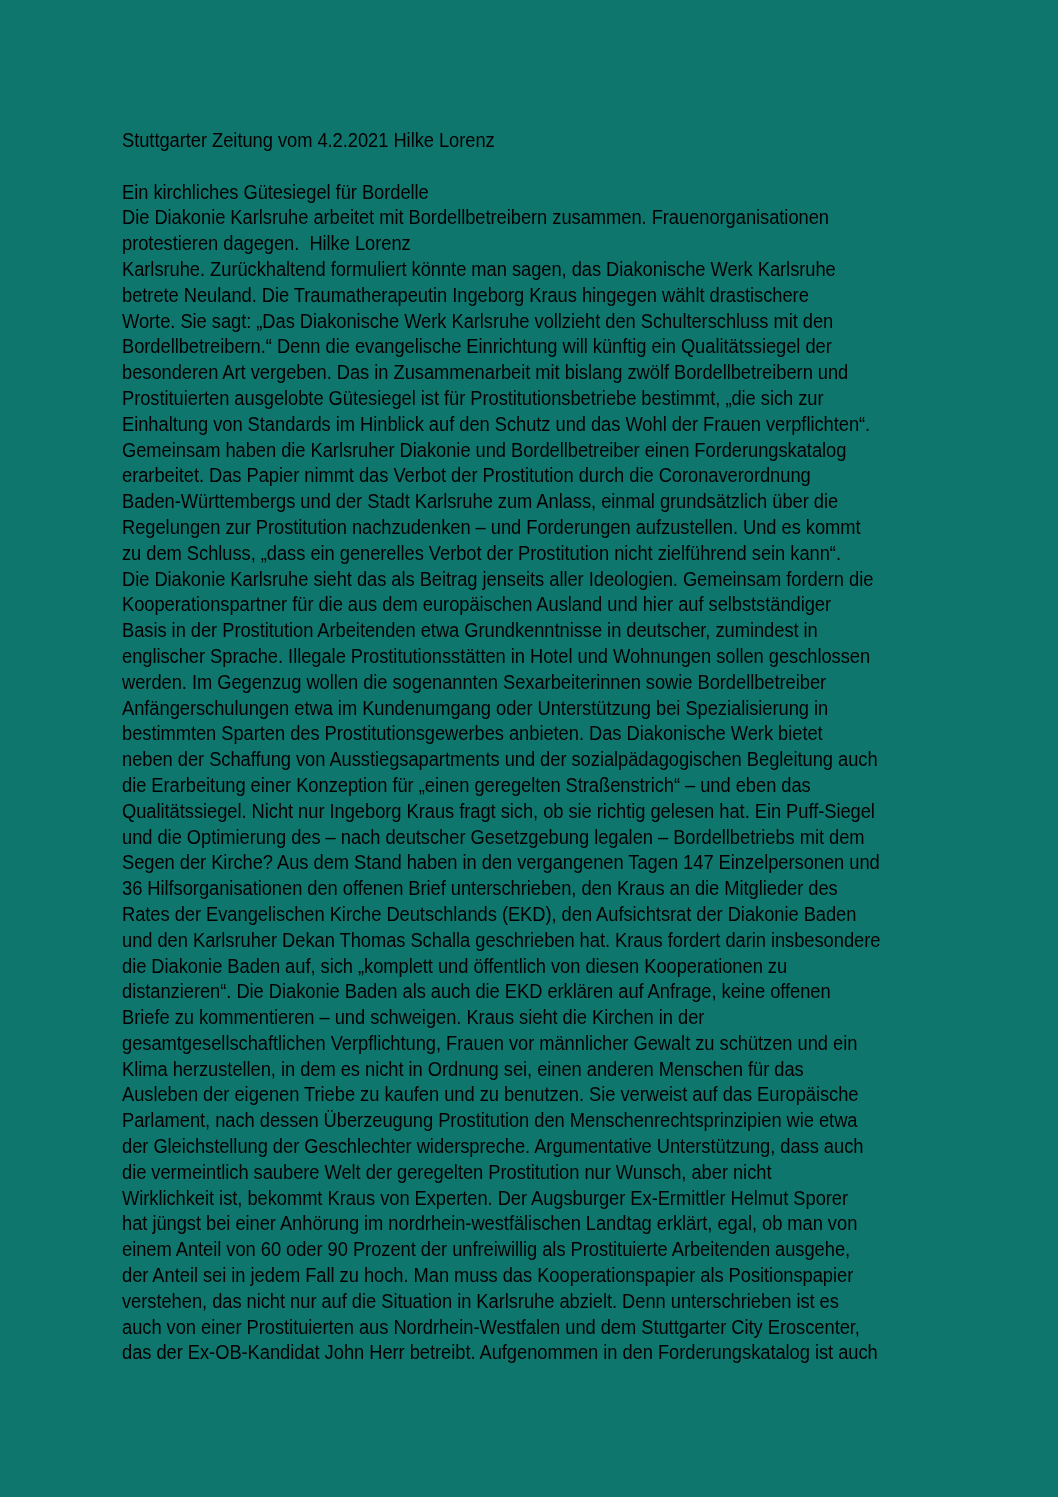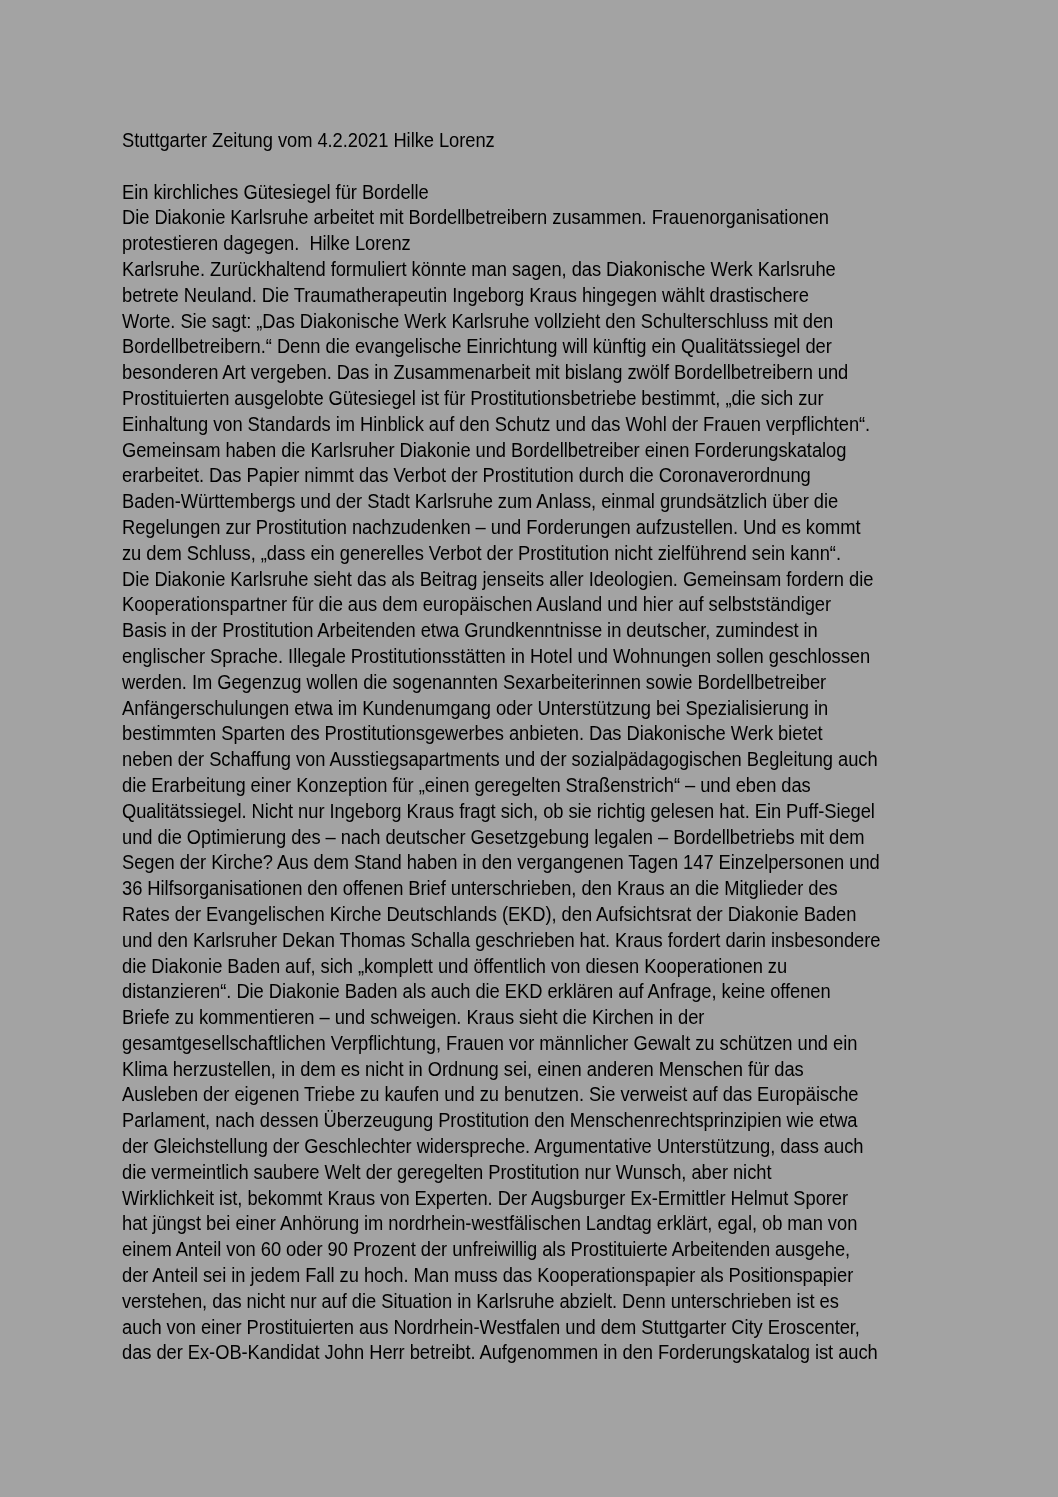--- a/index.html
+++ b/index.html
@@ -9,21 +9,21 @@
     background: #ffffff;
   }
   body {
     font-family: "Liberation Sans", "DejaVu Sans", sans-serif;
     color: #000000;
   }
   .page {
     position: relative;
     width: 1058px;
     height: 1497px;
-    background: #a3a3a3;
+    background: #0f766e;
     overflow: hidden;
     box-sizing: border-box;
   }
   .doc-body {
     position: absolute;
     left: 122px;
     top: 128px;
     width: 818px;
   }
   

